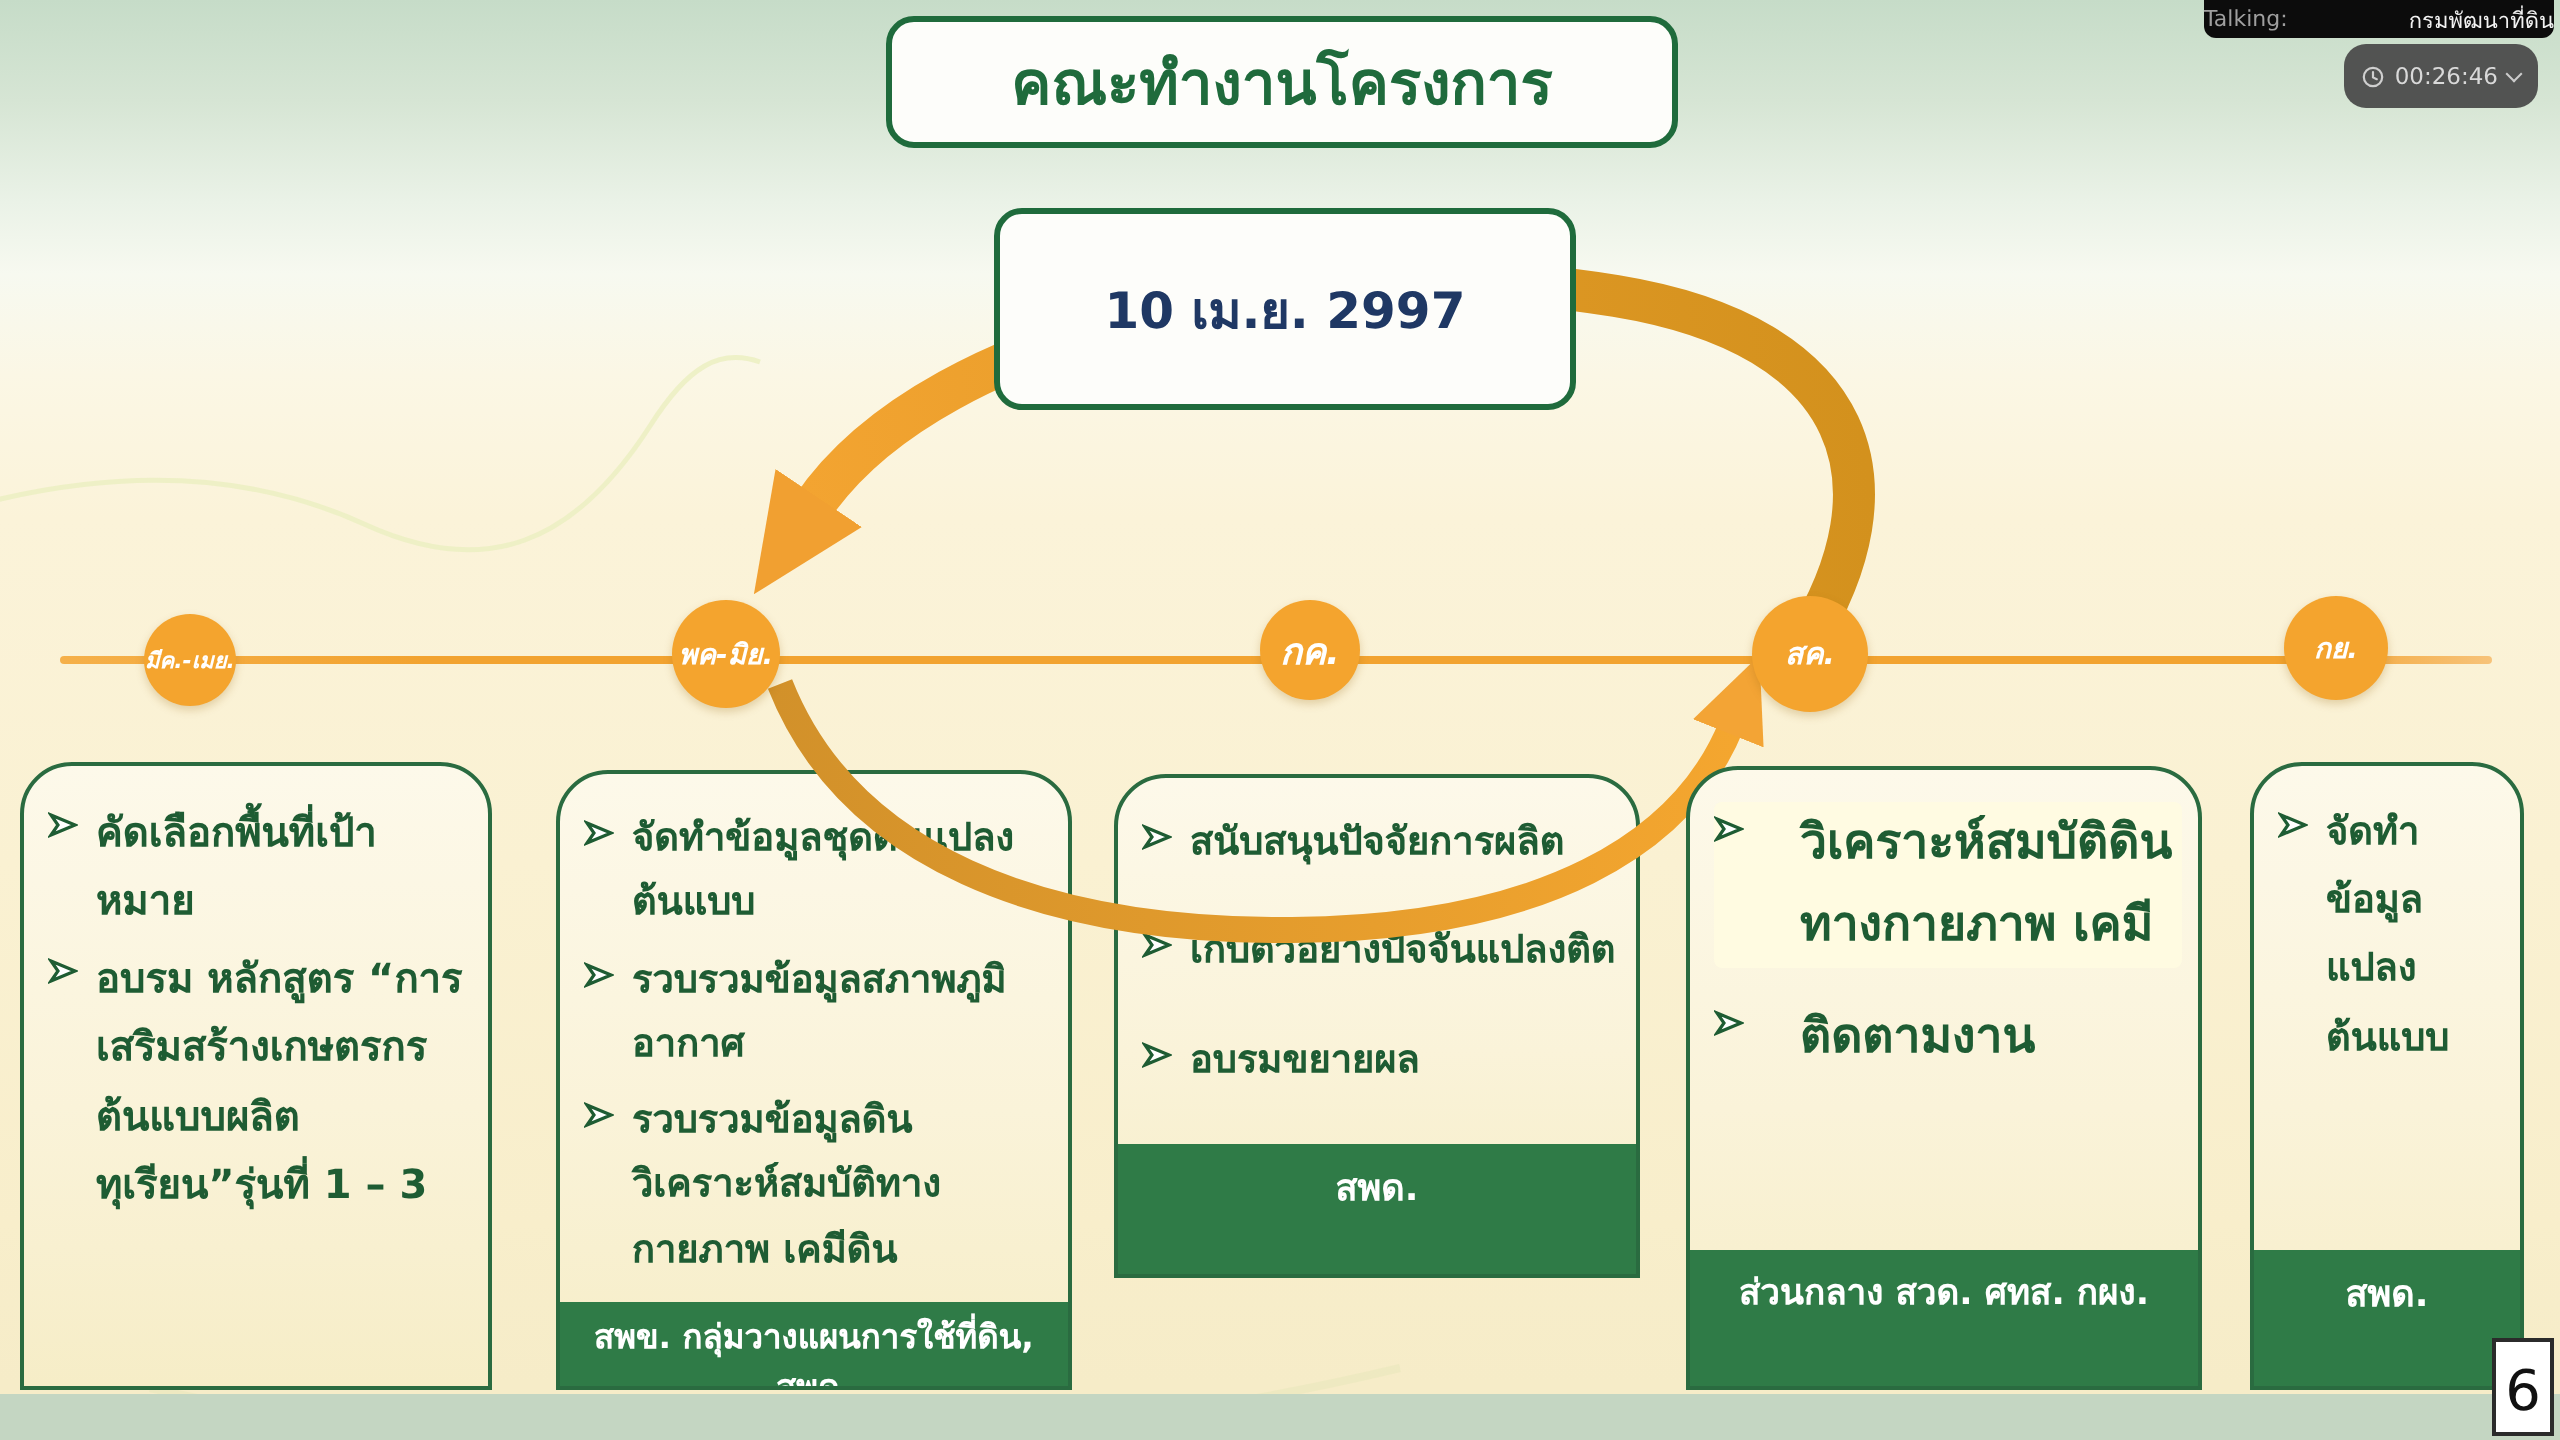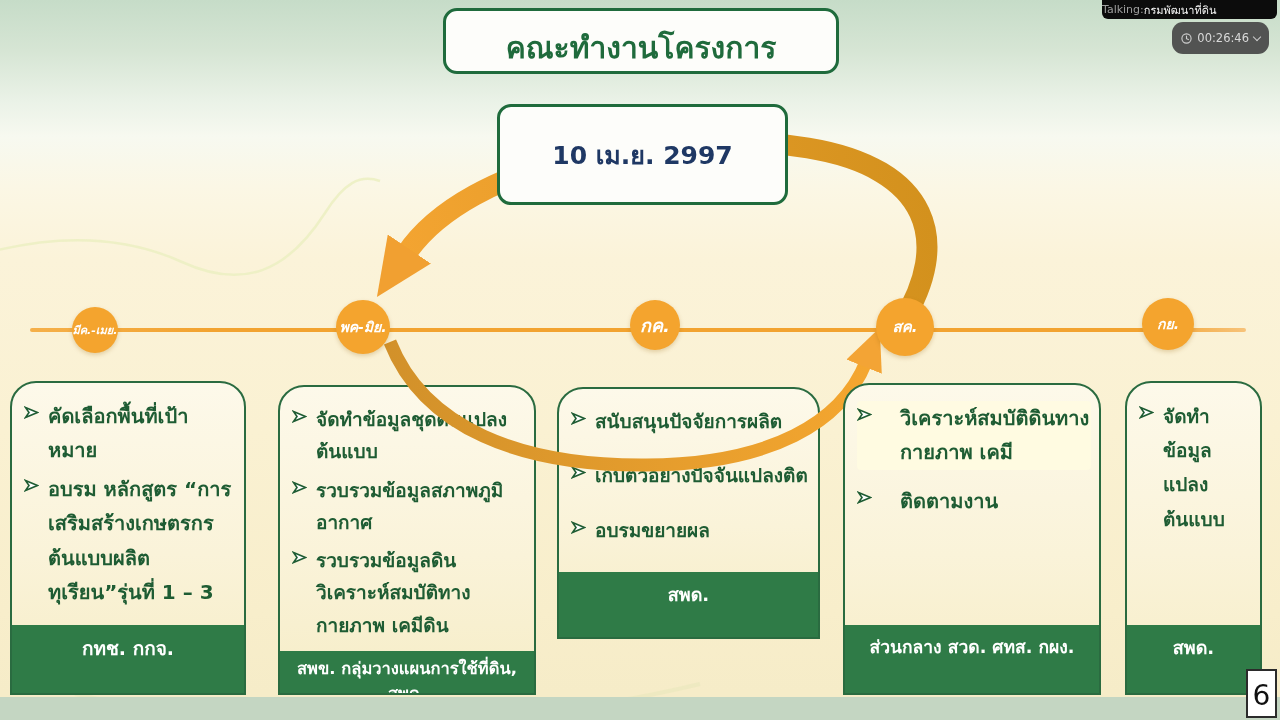--- a/index.html
+++ b/index.html
@@ -33,21 +33,21 @@
     z-index:6; box-shadow:0 2px 4px rgba(150,100,10,0.25); text-align:center; }
   .ms1 { left:72px;  top:307px; width:46px; height:46px; font-size:11px; }
   .ms2 { left:336px; top:300px; width:54px; height:54px; font-size:14px; }
   .ms3 { left:630px; top:300px; width:50px; height:50px; font-size:18px; }
   .ms4 { left:876px; top:298px; width:58px; height:58px; font-size:15px; }
   .ms5 { left:1142px;top:298px; width:52px; height:52px; font-size:14px; }
 
   
   .title-box { position:absolute; left:443px; top:8px; width:396px; height:66px;
     background:#fdfdfa; border:3px solid #1f6b3c; border-radius:14px;
-    display:flex; align-items:flex-end; justify-content:center; z-index:2; }
+    display:flex; align-items:center; justify-content:center; z-index:2; }
   .title-box span { color:#1f6b3c; font-size:30px; font-weight:bold; }
 
   .kickoff-box { position:absolute; left:497px; top:104px; width:291px; height:101px;
     background:#fdfdfa; border:3px solid #1f6b3c; border-radius:14px;
     display:flex; flex-direction:column; align-items:center; justify-content:center;
     gap:8px; z-index:2; }
   .kickoff-box span { color:#1f3864; font-size:25px; font-weight:bold; }
 
   
   .col { position:absolute; display:flex; flex-direction:column;
@@ -72,29 +72,29 @@
   .c5 .col-footer { height:68px; font-size:18px; }
 
   .bullet { display:flex; align-items:flex-start; gap:9px;
     color:#1e5c33; font-weight:bold; }
   .bullet-text { overflow-wrap:anywhere; word-break:break-word; }
   .bullet-icon { flex:0 0 auto; margin-top:7px; }
 
   .c1 .bullet { font-size:20px; line-height:1.72; margin-bottom:4px; }
   .c2 .bullet { font-size:19px; line-height:1.7;  margin-bottom:6px; }
   .c3 .bullet { font-size:19px; line-height:1.7;  margin-bottom:22px; }
-  .c4 .bullet { font-size:20px; line-height:1.72; margin-bottom:14px;gap:28px; }
+  .c4 .bullet { font-size:24px; line-height:1.72; margin-bottom:14px;gap:28px; }
   .c5 .bullet { font-size:19px; line-height:1.8; }
 
   .bullet.hl { background:rgba(255,251,224,0.85); border-radius:4px; }
 
   
   .talking-pill { position:absolute; top:0; right:3px; width:175px; height:19px;
     background:#0c0c0c; border-radius:0 0 6px 6px; display:flex; align-items:center;
-    justify-content:flex-start; gap:0; z-index:10; font-size:11px; }
+    justify-content:space-between; gap:20px; z-index:10; font-size:11px; }
   .talking-label { color:#9f9f9f; }
   .talking-name { color:#f2f2f2; }
 
   .timer-pill { position:absolute; top:22px; right:11px; height:22px;
     background:rgba(72,72,72,0.93); border-radius:11px; display:flex;
     align-items:center; gap:5px; padding:16px 9px; z-index:10;
     color:#d9d9d9; font-size:11.5px; cursor:pointer; }
   .chevron { width:6px; height:6px; border-right:1.6px solid #cccccc;
     border-bottom:1.6px solid #cccccc; transform:rotate(45deg); margin-top:-3px; }
 
@@ -146,21 +146,20 @@
           </svg>
         <span class="bullet-text">คัดเลือกพื้นที่เป้าหมาย</span>
       </div>
       <div class="bullet">
         <svg class="bullet-icon" width="15" height="13" viewBox="0 0 15 13">
             <path d="M1.5 1.5 L13.5 6.5 L1.5 11.5 L5 6.5 Z" fill="#ffffff" stroke="#1e5c33" stroke-width="1.6" stroke-linejoin="miter"></path>
           </svg>
         <span class="bullet-text">อบรม หลักสูตร “การเสริมสร้างเกษตรกรต้นแบบผลิตทุเรียน”รุ่นที่ 1 – 3</span>
       </div>
     </div>
-    <div class="col-footer">กทช. กกจ.</div>
   </div>
 
   <div class="col c2">
     <div class="col-body">
       <div class="bullet">
         <svg class="bullet-icon" width="15" height="13" viewBox="0 0 15 13">
             <path d="M1.5 1.5 L13.5 6.5 L1.5 11.5 L5 6.5 Z" fill="#ffffff" stroke="#1e5c33" stroke-width="1.6" stroke-linejoin="miter"></path>
           </svg>
         <span class="bullet-text">จัดทำข้อมูลชุดดินแปลงต้นแบบ</span>
       </div>

